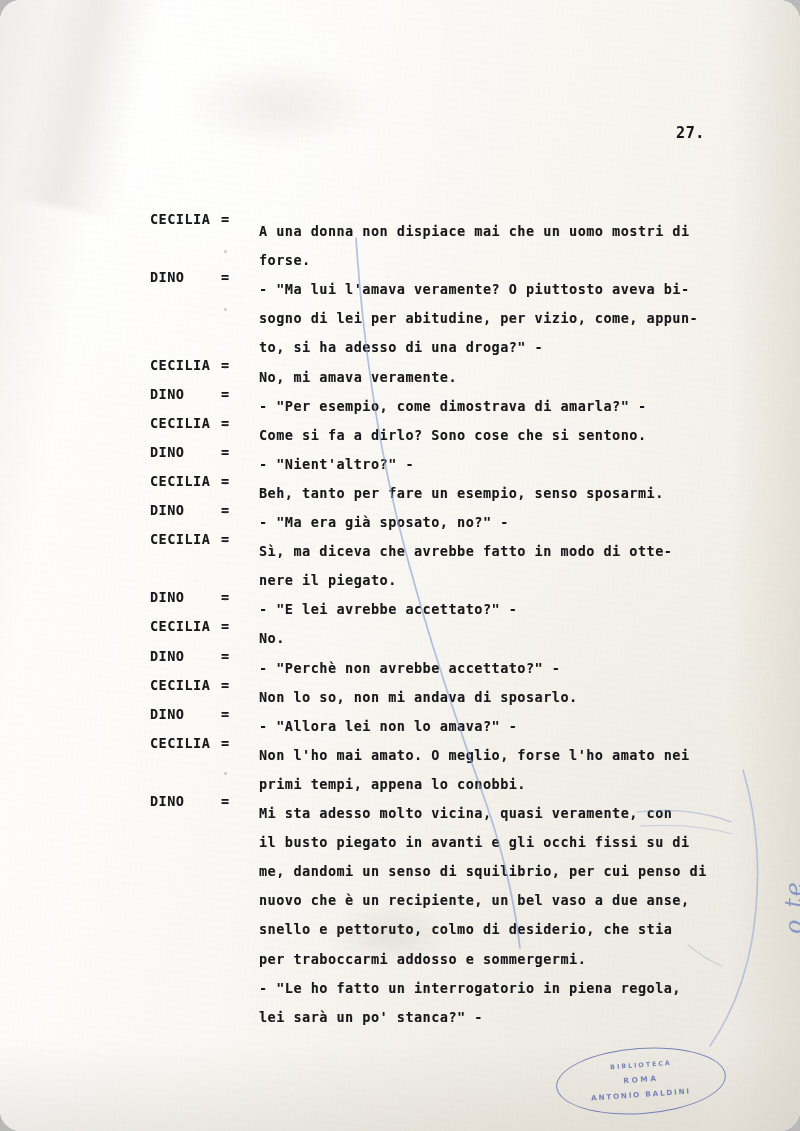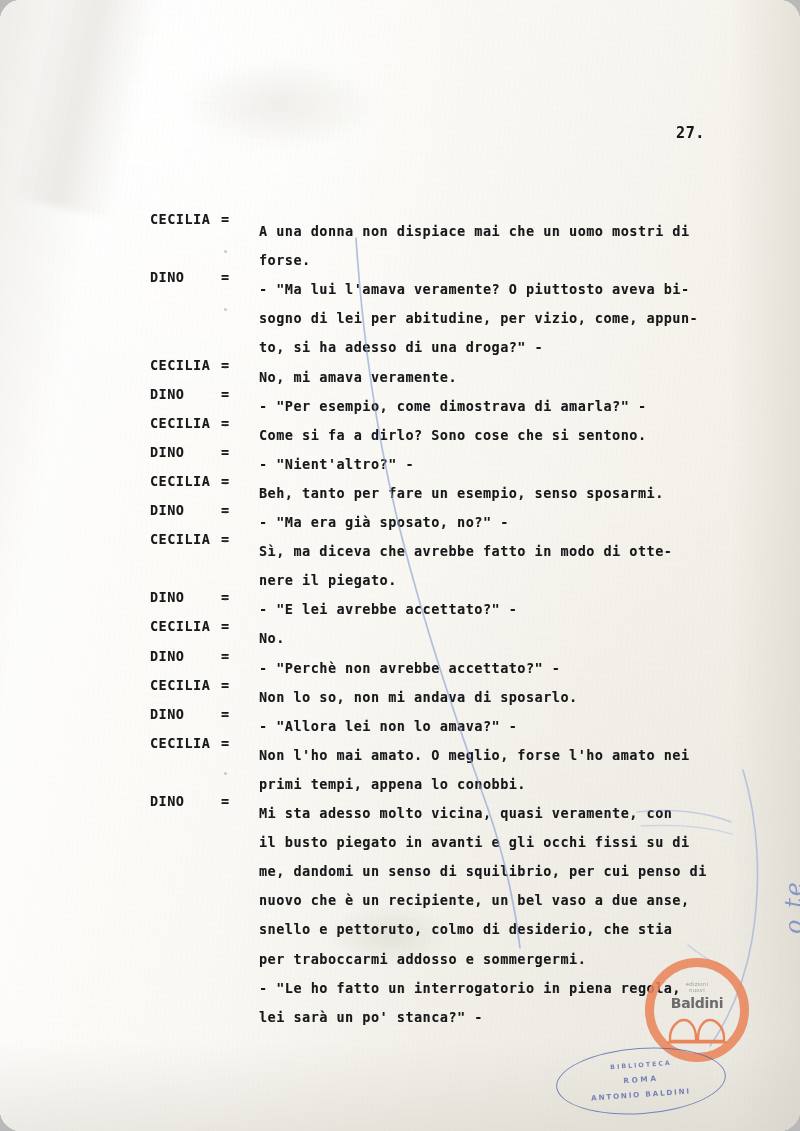--- a/index.html
+++ b/index.html
@@ -377,33 +377,20 @@
   <svg class="ink" id="pen-diagonal" viewBox="0 0 800 1131" xmlns="http://www.w3.org/2000/svg">
     <path d="M356,238 C362,330 375,430 400,530 C428,640 460,730 487,806 C505,858 515,905 520,948" fill="none" stroke="#8ba3d4" stroke-width="1.7" stroke-linecap="round" opacity="0.85"></path>
     <path d="M743,770 C758,820 762,880 752,940 C744,985 728,1020 710,1046" fill="none" stroke="#8ba3d4" stroke-width="1.6" stroke-linecap="round" opacity="0.7"></path>
     <path d="M637,812 C672,808 706,812 731,822" fill="none" stroke="#8ba3d4" stroke-width="1.5" stroke-linecap="round" opacity="0.55"></path>
     <path d="M641,826 C676,824 708,827 732,834" fill="none" stroke="#8ba3d4" stroke-width="1.3" stroke-linecap="round" opacity="0.45"></path>
     <path d="M688,945 C700,955 712,962 722,966" fill="none" stroke="#8ba3d4" stroke-width="1.2" stroke-linecap="round" opacity="0.5"></path>
   </svg>
 
   <div class="ink" id="margin-note">o te</div>
 
-  <div id="publisher-logo">
-    <div class="ring"></div>
-    <div class="tagline">
-      <div>edizioni</div>
-      <div>nuovi</div>
-    </div>
-    <div class="brand">Baldini</div>
-    <svg class="book" width="62" height="30" viewBox="0 0 62 30" xmlns="http://www.w3.org/2000/svg">
-      <path d="M4,27 L4,24 C4,13 12,6 18,6 C24,6 30,13 30,24 L30,27 Z" fill="none" stroke="#e8855a" stroke-width="2.4" stroke-linejoin="round"></path>
-      <path d="M32,27 L32,24 C32,13 38,6 44,6 C50,6 58,13 58,24 L58,27 Z" fill="none" stroke="#e8855a" stroke-width="2.4" stroke-linejoin="round"></path>
-      <line x1="2" y1="28.4" x2="60" y2="28.4" stroke="#e8855a" stroke-width="2.4" stroke-linecap="round"></line>
-    </svg>
-  </div>
 
   <div id="library-stamp">
     <div class="oval"></div>
     <div class="st-line st-top">BIBLIOTECA</div>
     <div class="st-line st-mid">ROMA</div>
     <div class="st-line st-bottom">ANTONIO BALDINI</div>
   </div>
 
 </div>
 

